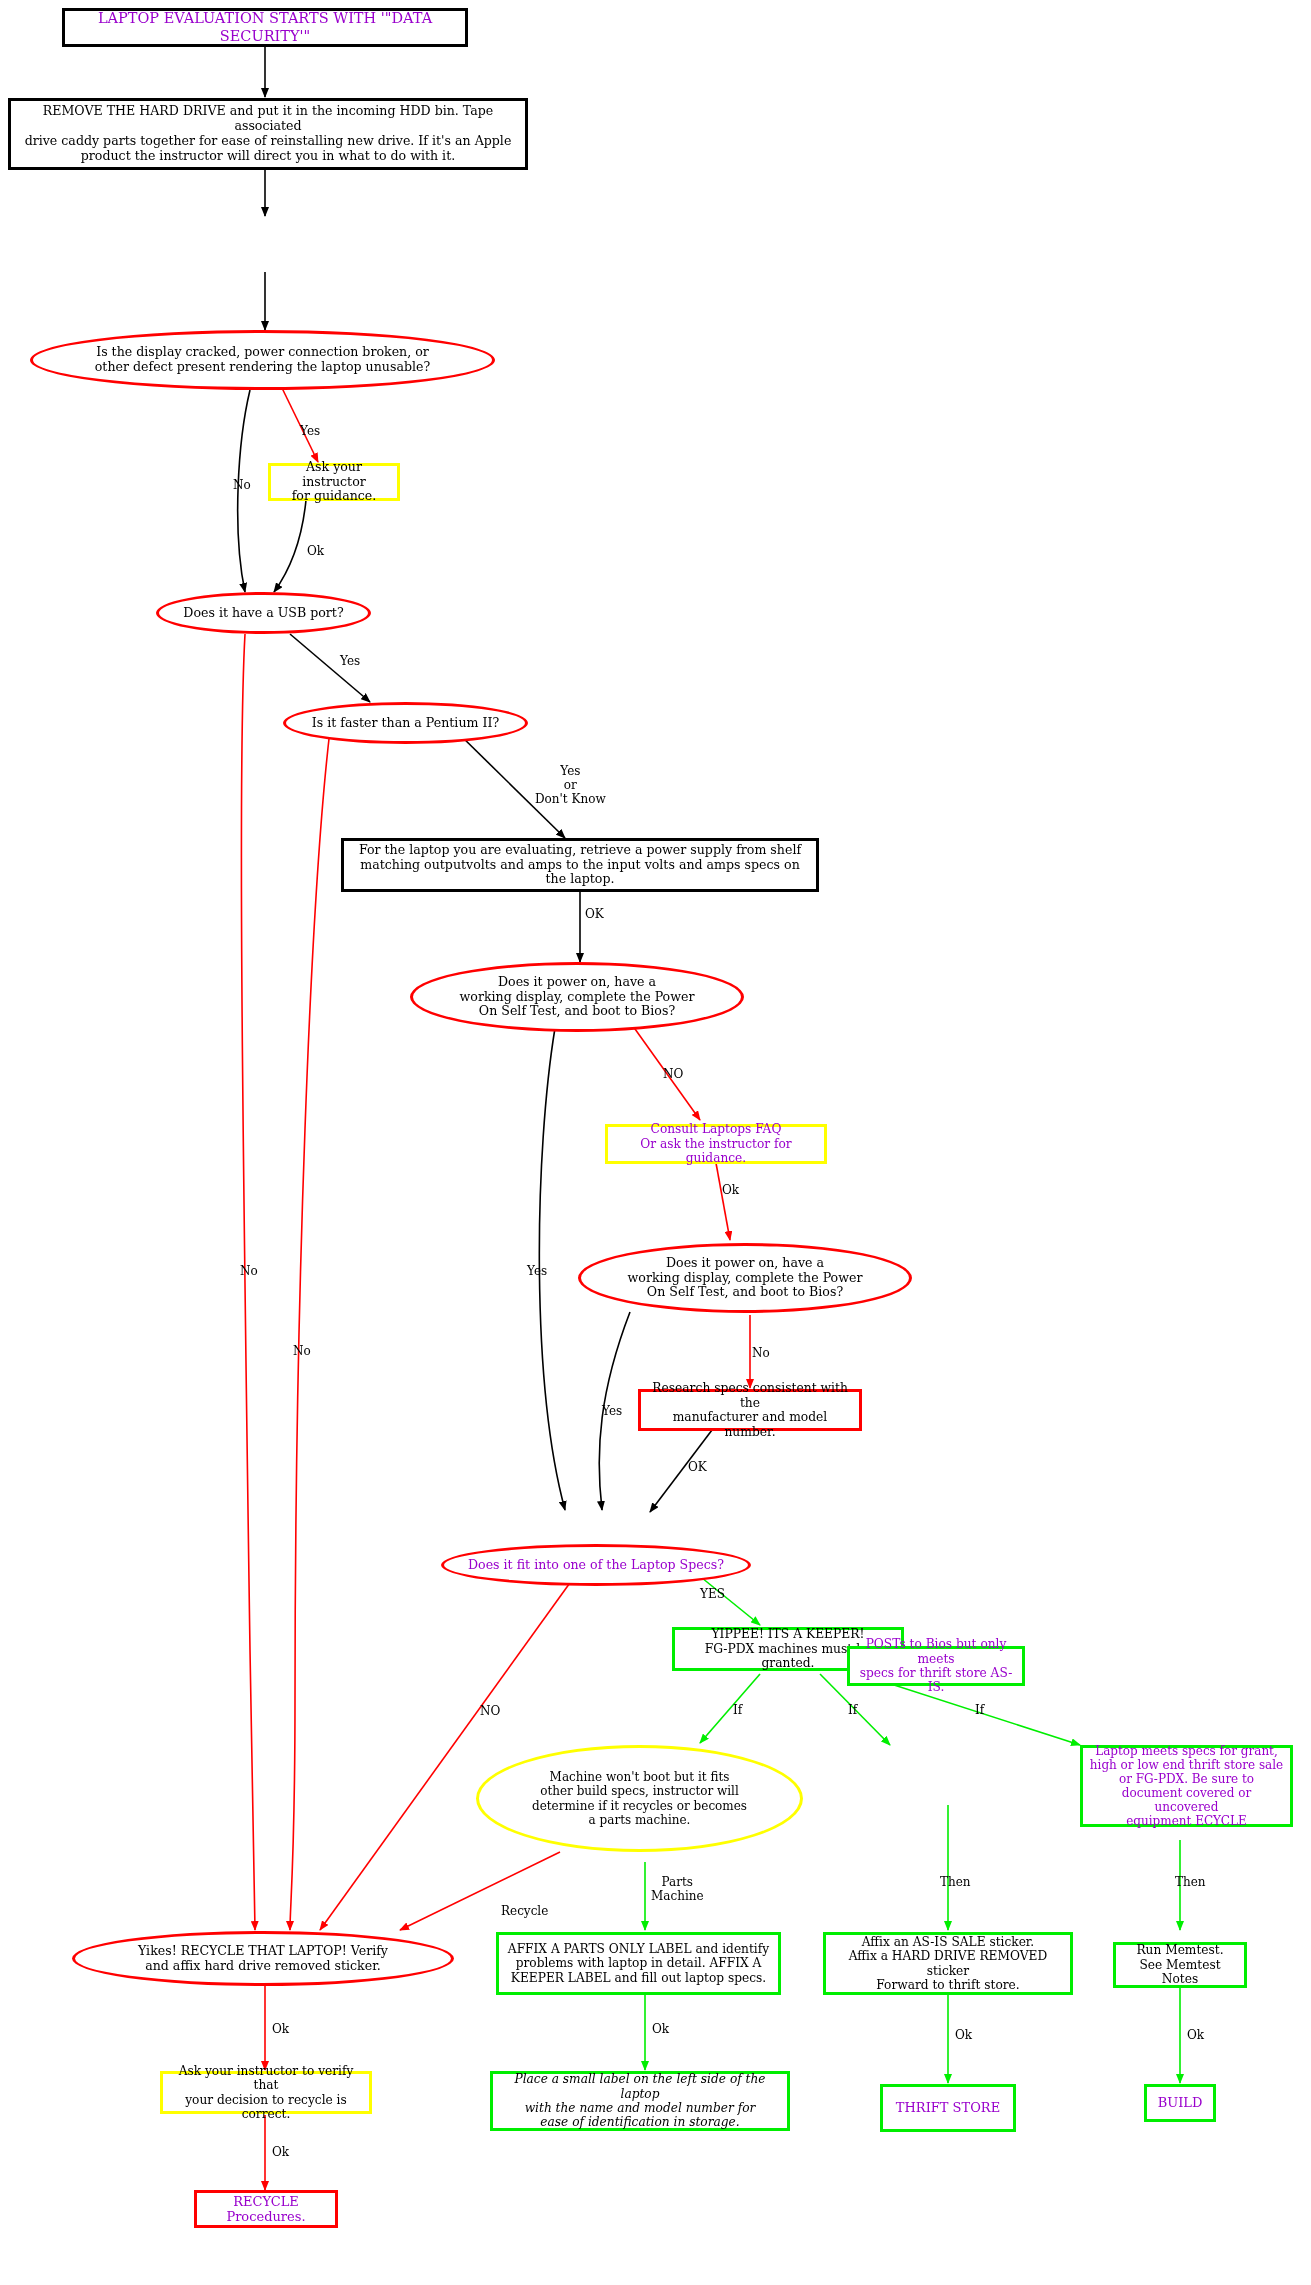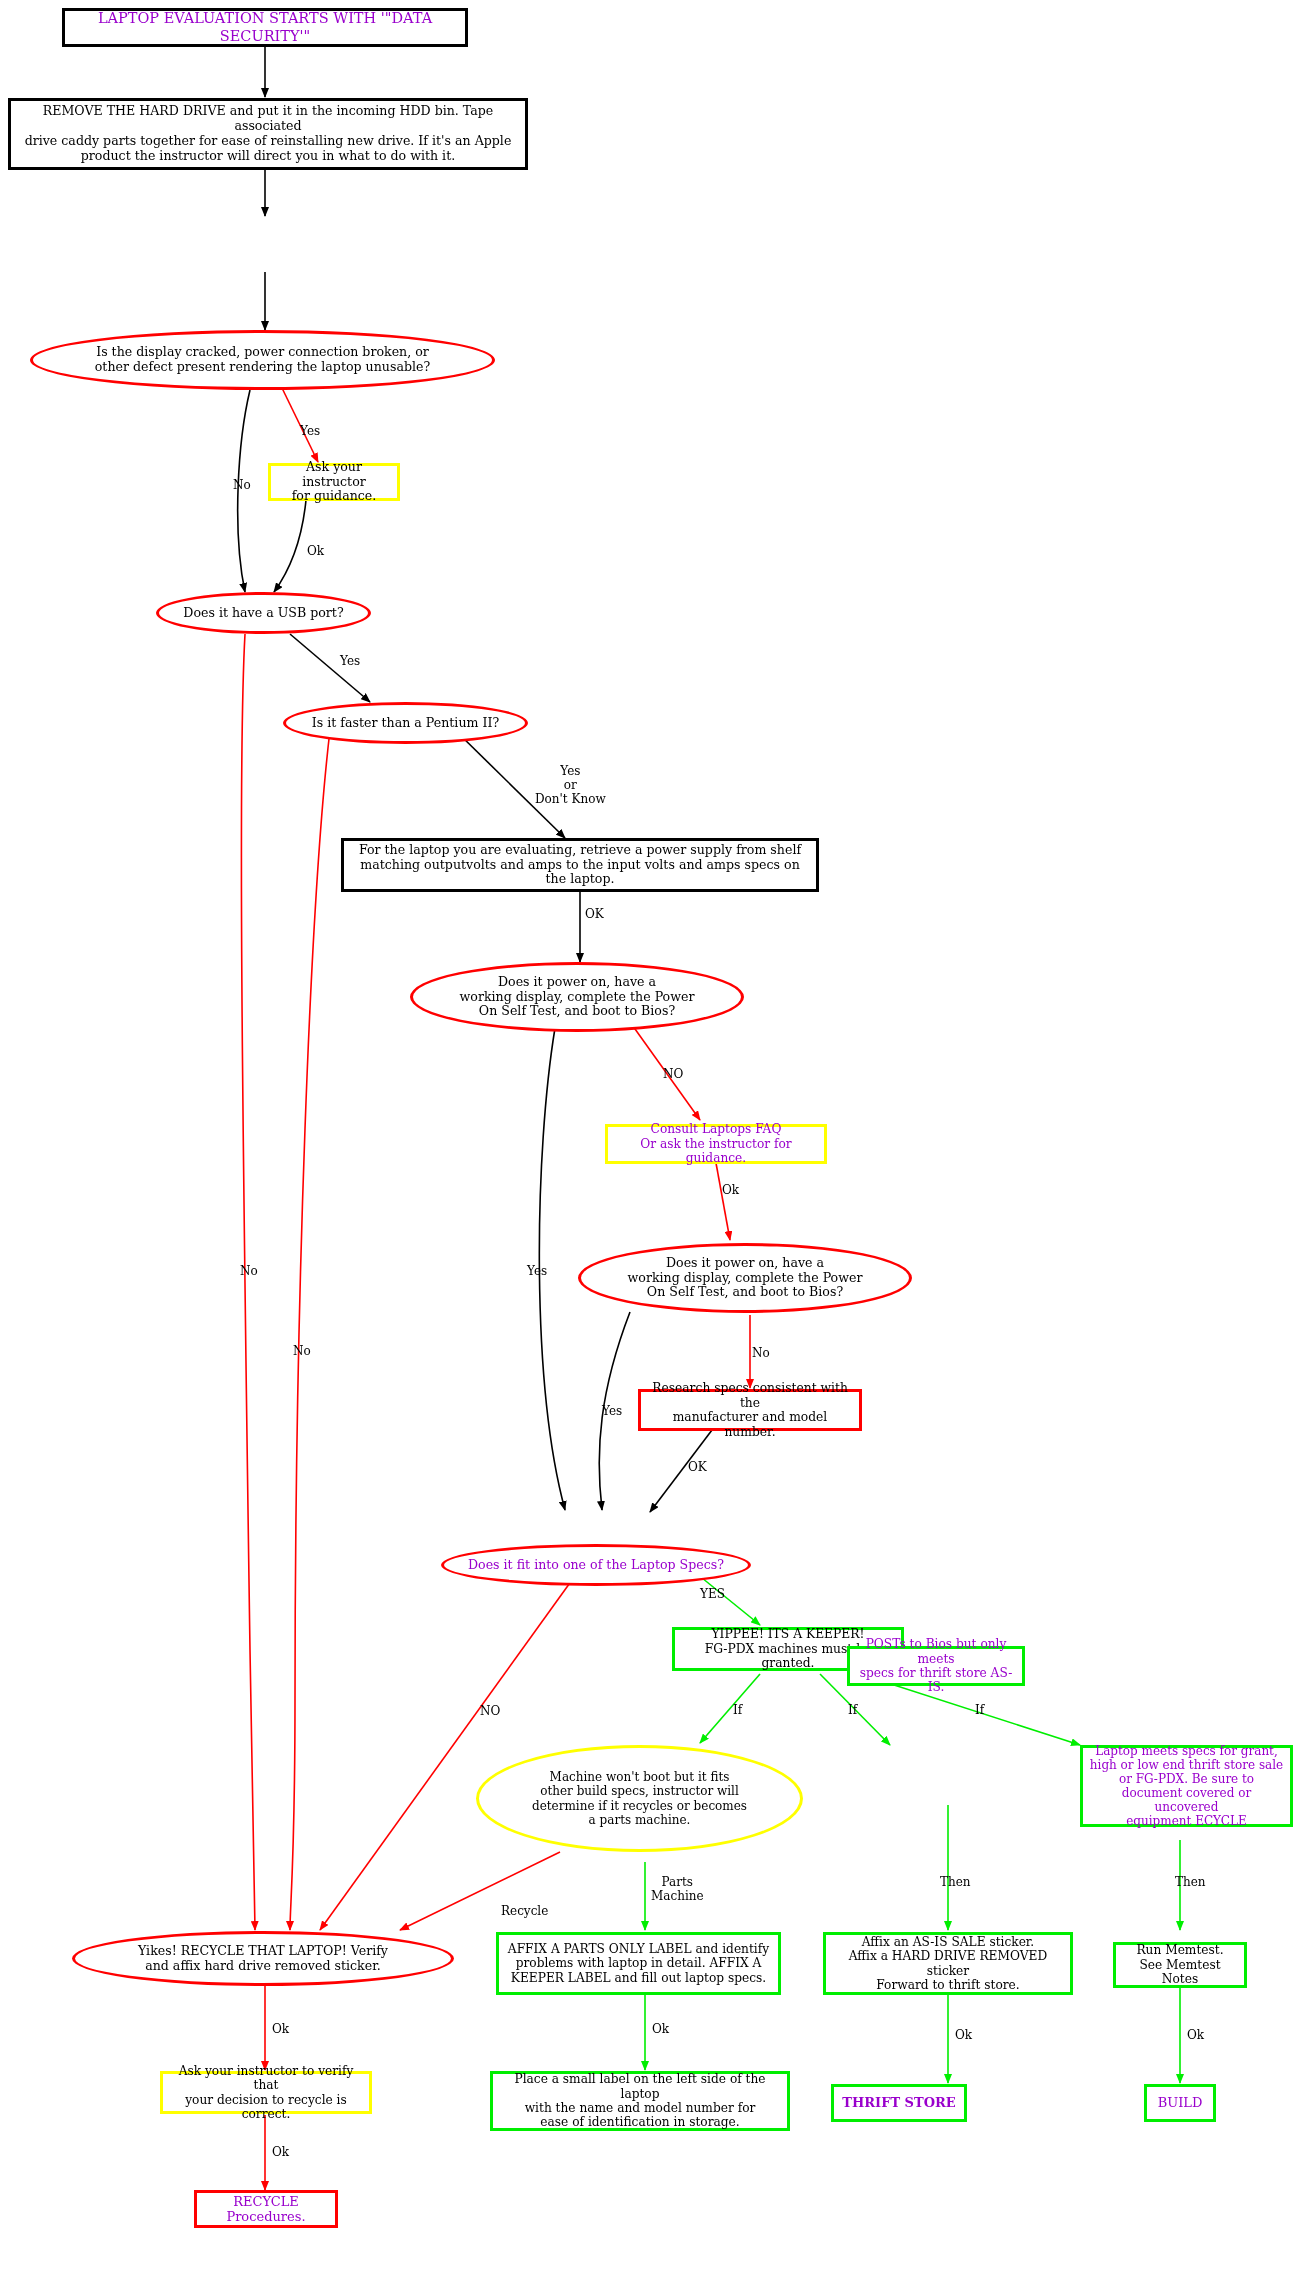--- a/index.html
+++ b/index.html
@@ -208,27 +208,27 @@
   <div class="node box green" style="left:1113px;top:1942px;width:134px;height:46px;">
     <span class="nt t-black" style="font-size:12.2px;white-space:pre-line;">Run Memtest.
 See Memtest Notes</span>
   </div>
 
   <div class="node box yellow" style="left:160px;top:2071px;width:212px;height:43px;">
     <span class="nt t-black" style="font-size:12.2px;white-space:pre-line;">Ask your instructor to verify that
 your decision to recycle is correct.</span>
   </div>
 
-  <div class="node box green" style="left:490px;top:2071px;width:300px;height:60px;">
+  <div class="node box green" style="left:490px;top:2071px;width:300px;height:60px;font-style:italic;">
     <span class="nt t-black" style="font-size:12.2px;white-space:pre-line;">Place a small label on the left side of the laptop
 with the name and model number for
 ease of identification in storage.</span>
   </div>
 
-  <div class="node box green" style="left:831px;top:2084px;width:136px;height:38px;font-weight:bold;">
+  <div class="node box green" style="left:880px;top:2084px;width:136px;height:48px;">
     <span class="nt t-purple" style="font-size:13px;">THRIFT STORE</span>
   </div>
 
   <div class="node box green" style="left:1144px;top:2084px;width:72px;height:38px;">
     <span class="nt t-purple" style="font-size:13px;">BUILD</span>
   </div>
 
   <div class="node box red" style="left:194px;top:2190px;width:144px;height:38px;">
     <span class="nt t-purple" style="font-size:13px;">RECYCLE Procedures.</span>
   </div>

